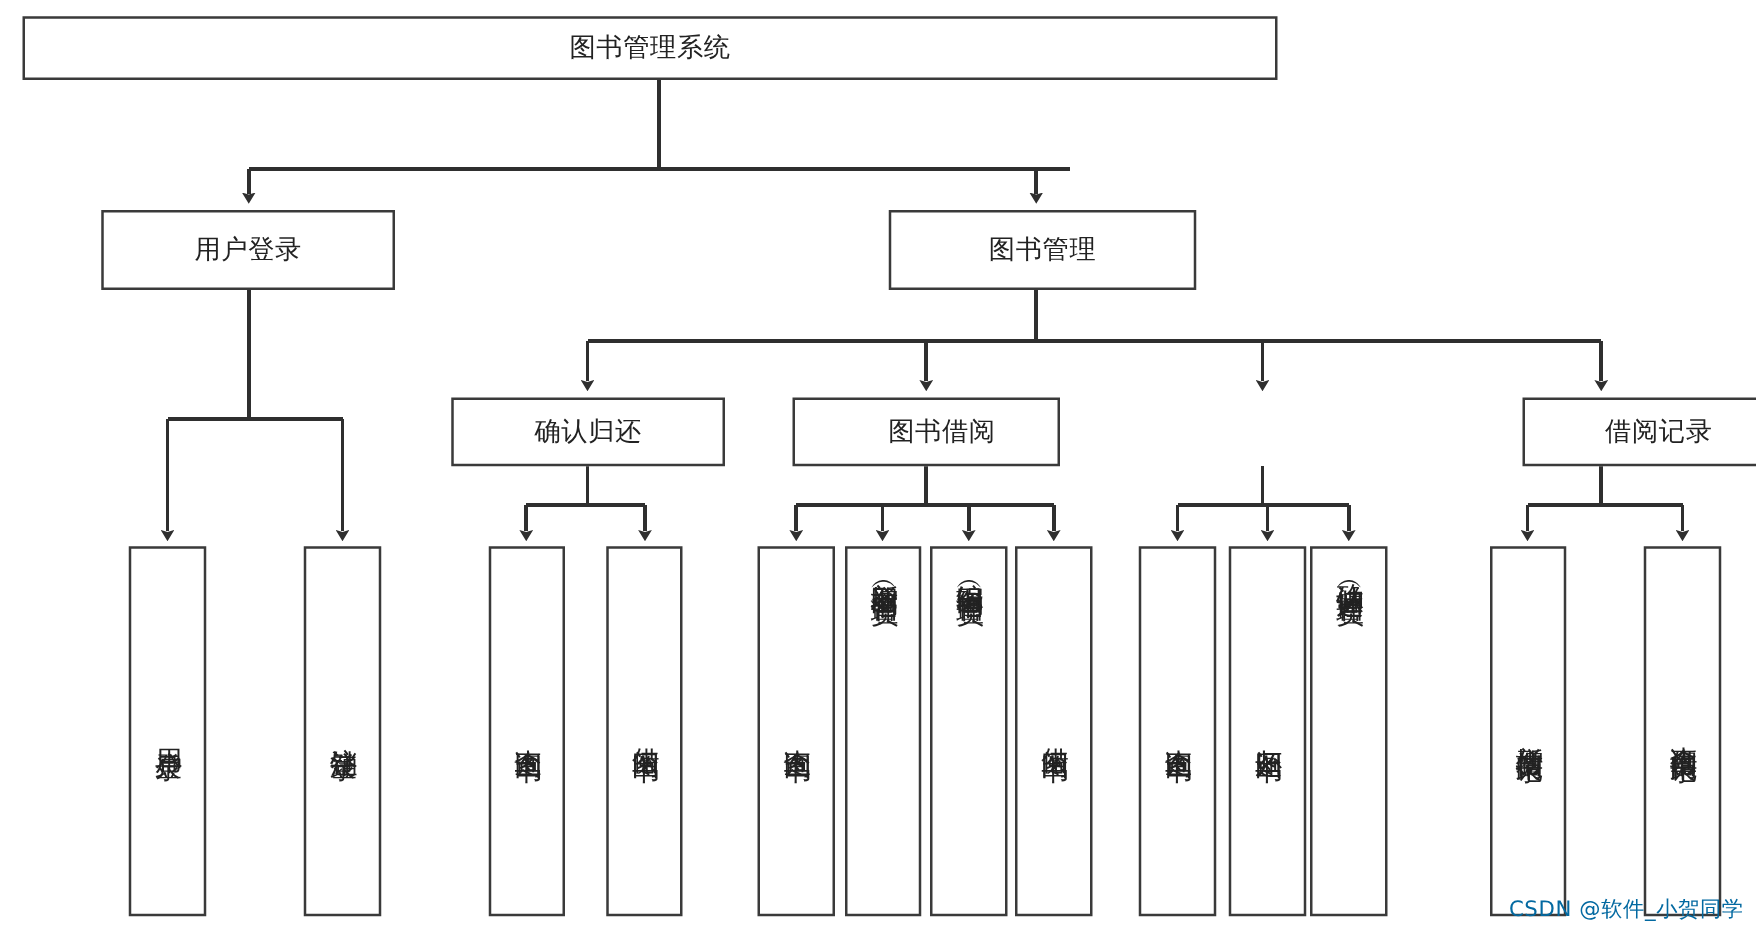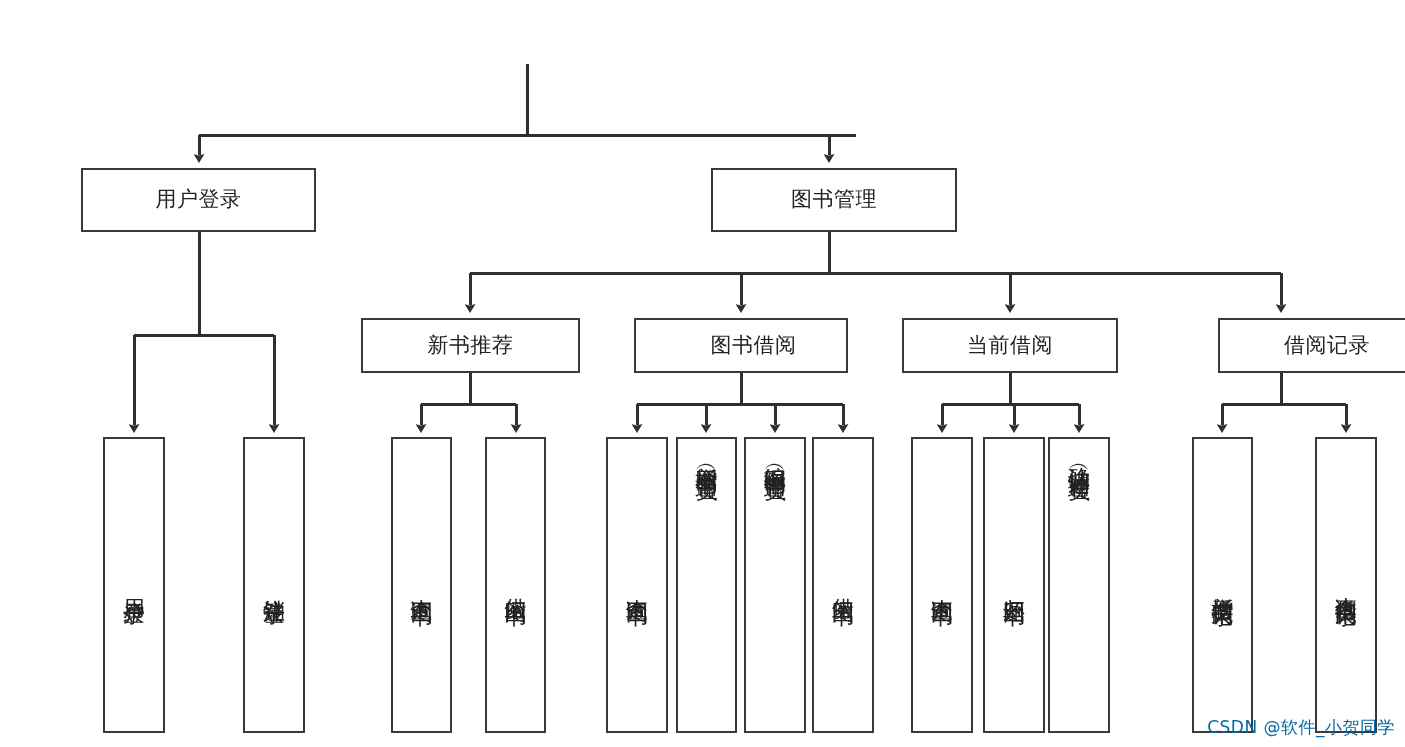--- a/index.html
+++ b/index.html
@@ -124,37 +124,37 @@
       <path d="M1014,404 L1014,425" marker-end="url(#arrow)"></path>
       <path d="M1079,404 L1079,425" marker-end="url(#arrow)"></path>
 
       <path d="M1281,373 L1281,404"></path>
       <path d="M1222,404 L1346,404"></path>
       <path d="M1222,404 L1222,425" marker-end="url(#arrow)"></path>
       <path d="M1346,404 L1346,425" marker-end="url(#arrow)"></path>
     </g>
   </svg>
 
+  <div class="node-box horizontal" style="left:18px; top:13px; width:1004px; height:51px;">
+    <span class="node-label">图书管理系统</span>
+  </div>
 
   <div class="node-box horizontal" style="left:81px; top:168px; width:235px; height:64px;">
     <span class="node-label">用户登录</span>
   </div>
   <div class="node-box horizontal" style="left:711px; top:168px; width:246px; height:64px;">
     <span class="node-label">图书管理</span>
   </div>
 
   <div class="node-box horizontal" style="left:361px; top:318px; width:219px; height:55px;">
-    <span class="node-label">新书推荐</span>
+    <span class="node-label">确认归还</span>
   </div>
   <div class="node-box horizontal" style="left:634px; top:318px; width:214px; height:55px;padding-left:25px;">
     <span class="node-label">图书借阅</span>
   </div>
-  <div class="node-box horizontal" style="left:902px; top:318px; width:216px; height:55px;">
-    <span class="node-label">当前借阅</span>
-  </div>
   <div class="node-box horizontal" style="left:1172px; top:318px; width:218px; height:55px;margin-left:46px;">
     <span class="node-label">借阅记录</span>
   </div>
 
   <div class="node-box vertical centered" style="left:103px; top:437px; width:62px; height:296px;">
     <span class="node-label">用户登录</span>
   </div>
   <div class="node-box vertical centered" style="left:243px; top:437px; width:62px; height:296px;">
     <span class="node-label">注销登录</span>
   </div>

